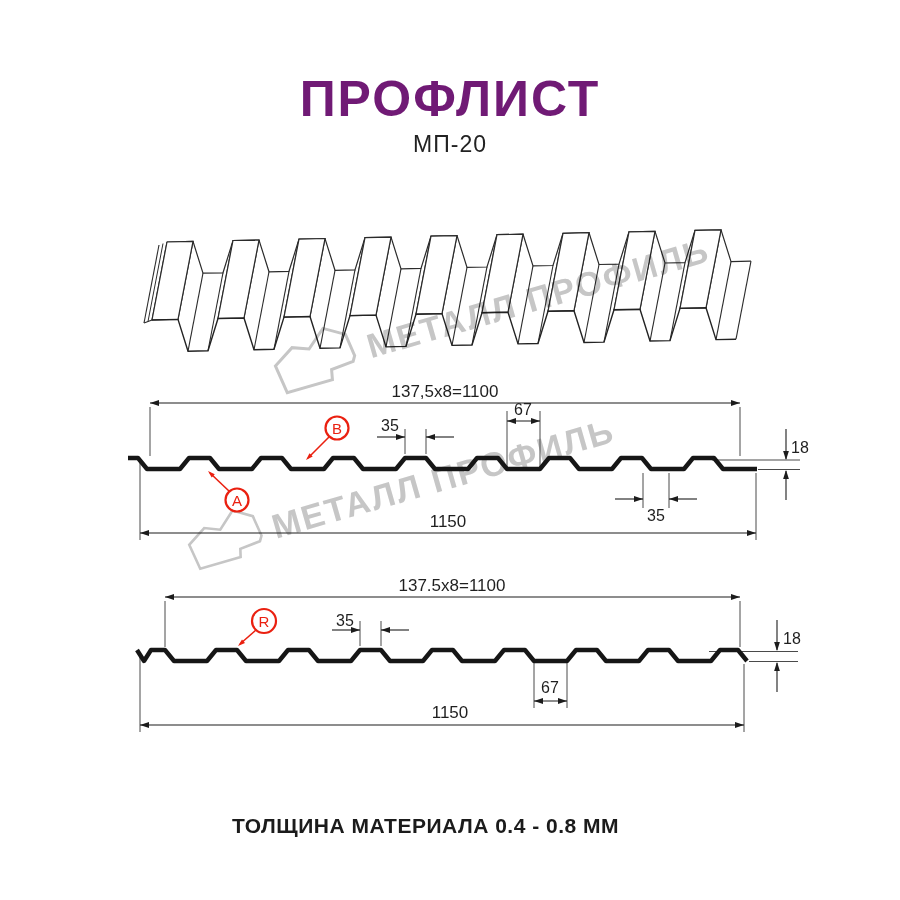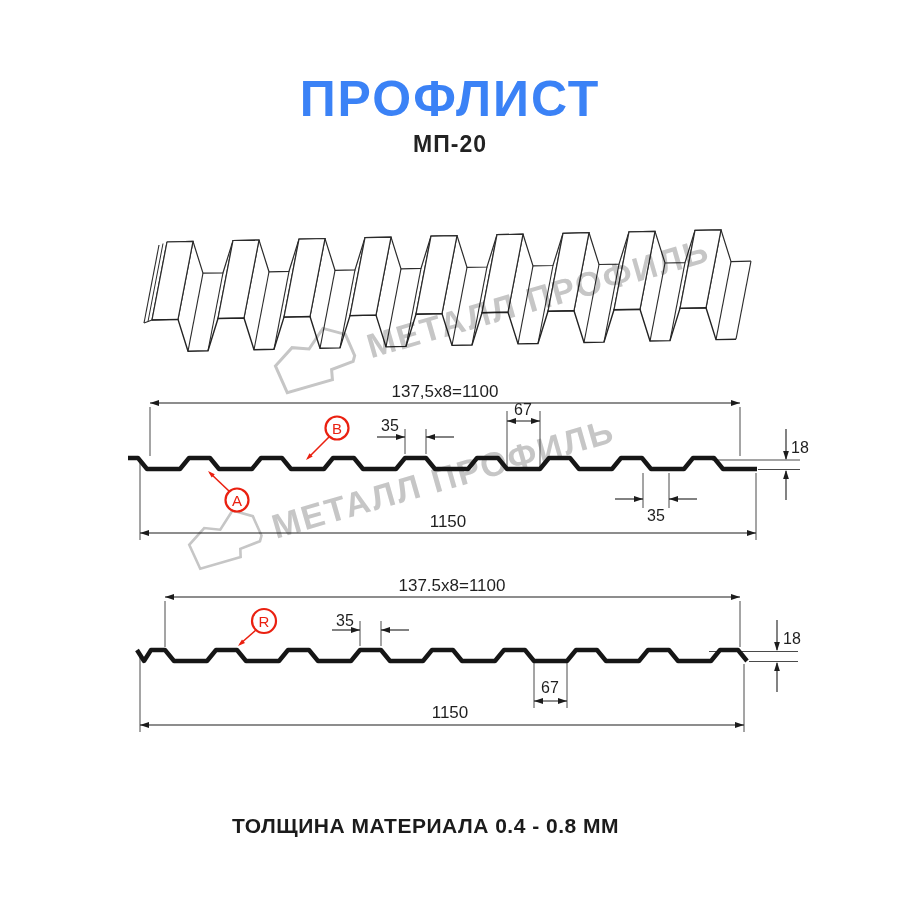--- a/index.html
+++ b/index.html
@@ -1,21 +1,21 @@
 <!DOCTYPE html>
 <html><head>
 <meta charset="utf-8">
 <style>
   html,body{margin:0;padding:0;background:#ffffff;}
   body{width:900px;height:900px;position:relative;overflow:hidden;
        font-family:"Liberation Sans", sans-serif;}
   .title{position:absolute;top:70px;left:0;width:900px;text-align:center;
-         font-size:50px;font-weight:700;letter-spacing:2px;color:#3b82f6;}
+         font-size:50px;font-weight:700;letter-spacing:2px;color:#701a75;}
   .subtitle{position:absolute;top:131px;left:0;width:900px;text-align:center;
-         font-size:23px;font-weight:700;letter-spacing:1px;color:#222;}
+         font-size:23px;font-weight:400;letter-spacing:1px;color:#222;}
   .footer-note{position:absolute;top:814px;left:0;width:851px;text-align:center;
          font-size:21px;font-weight:700;letter-spacing:0.5px;color:#1b1b1b;}
   svg{position:absolute;top:0;left:0;}
   text.dim{font-family:"Liberation Sans",sans-serif;font-size:16px;fill:#1f1f1f;}
   text.dimbig{font-family:"Liberation Sans",sans-serif;font-size:17px;fill:#1f1f1f;}
   text.callout{font-family:"Liberation Sans",sans-serif;font-size:15px;}
   .wm-text{font-family:"Liberation Sans",sans-serif;font-weight:700;
            font-size:34px;letter-spacing:2px;}
   .wm{mix-blend-mode:multiply;}
 </style>

